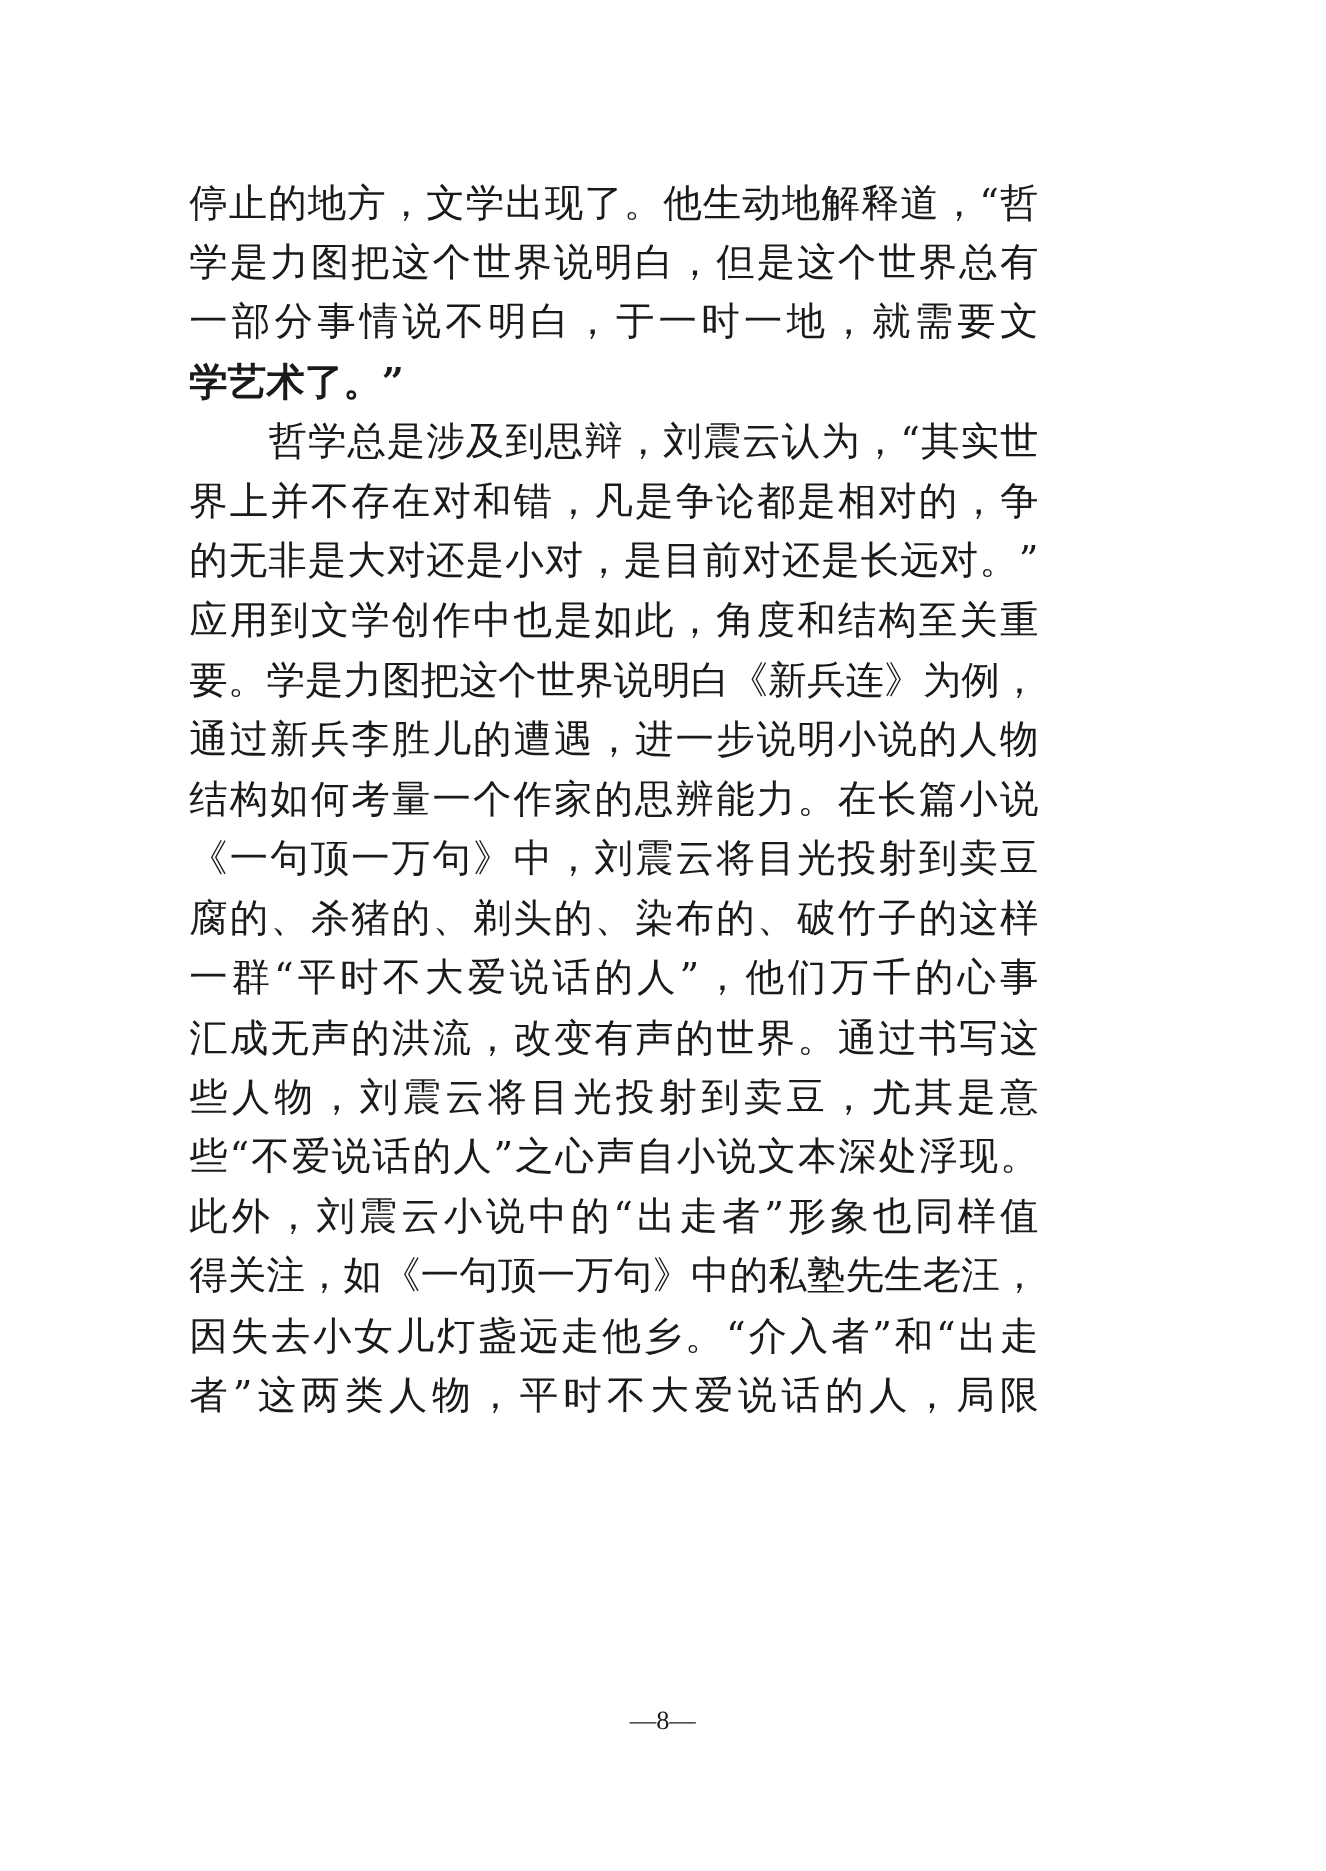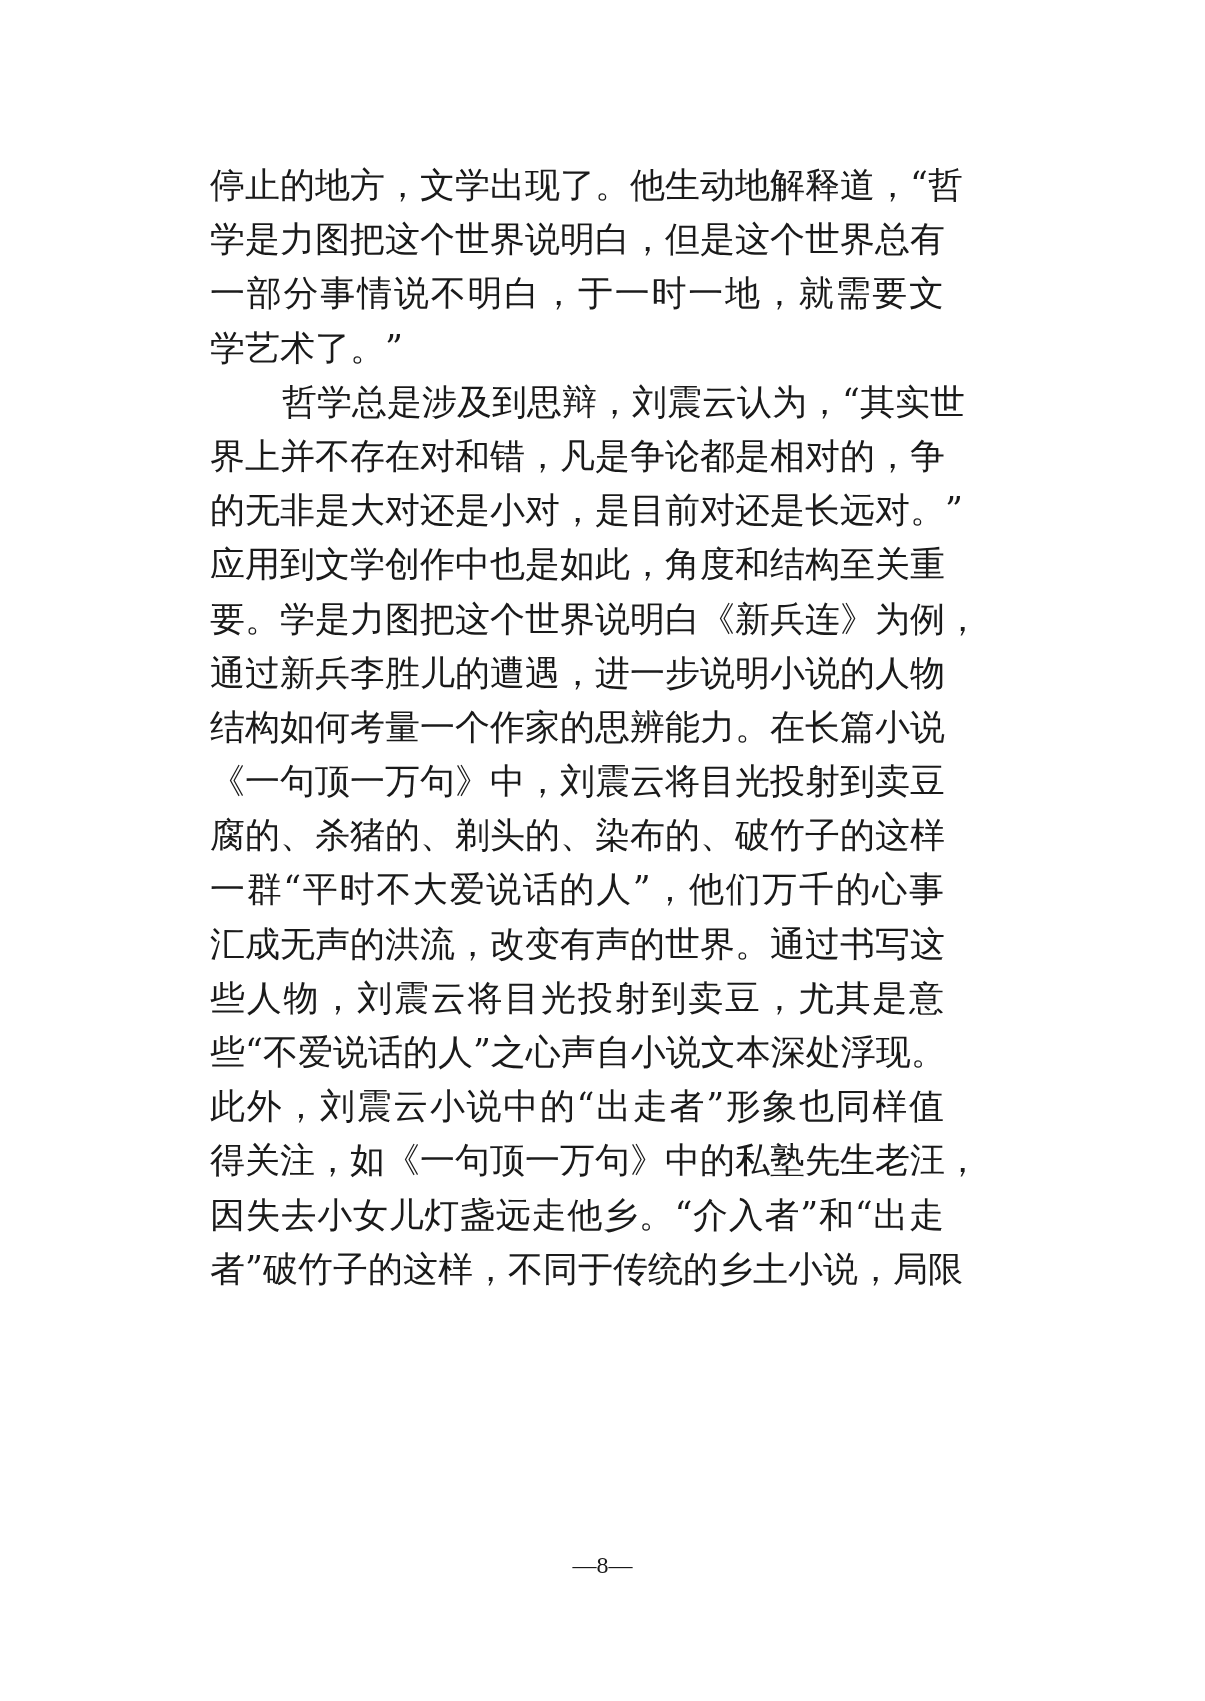--- a/index.html
+++ b/index.html
@@ -31,24 +31,24 @@
     .line {
       display: block;
       height: 54.2px;
       line-height: 54.2px;
       font-size: 35px;
       white-space: nowrap;
       text-align: justify;
       text-align-last: justify;
       letter-spacing: 0px;
       font-weight: 300;
-      margin-left: 38px;
     }
     .line.last {
       text-align-last: left;
+      font-weight: bold;
     }
     .line.indent {
       padding-left: 72px;
     }
     .page-number {
       position: absolute;
       left: 0;
       width: 1205px;
       top: 1552px;
       text-align: center;
@@ -75,17 +75,17 @@
     <span class="line">结构如何考量一个作家的思辨能力。在长篇小说</span>
     <span class="line">《一句顶一万句》中，刘震云将目光投射到卖豆</span>
     <span class="line">腐的、杀猪的、剃头的、染布的、破竹子的这样</span>
     <span class="line">一群“平时不大爱说话的人”，他们万千的心事</span>
     <span class="line">汇成无声的洪流，改变有声的世界。通过书写这</span>
     <span class="line">些人物，刘震云将目光投射到卖豆，尤其是意</span>
     <span class="line">些“不爱说话的人”之心声自小说文本深处浮现。</span>
     <span class="line">此外，刘震云小说中的“出走者”形象也同样值</span>
     <span class="line">得关注，如《一句顶一万句》中的私塾先生老汪，</span>
     <span class="line">因失去小女儿灯盏远走他乡。“介入者”和“出走</span>
-    <span class="line">者”破竹子的这样，不同于传统的乡土小说，局限</span>
+    <span class="line">者”这两类人物，平时不大爱说话的人，局限</span>
   </div>
 
   <div class="page-number">—8—</div>
 </div>
 
 </body></html>

